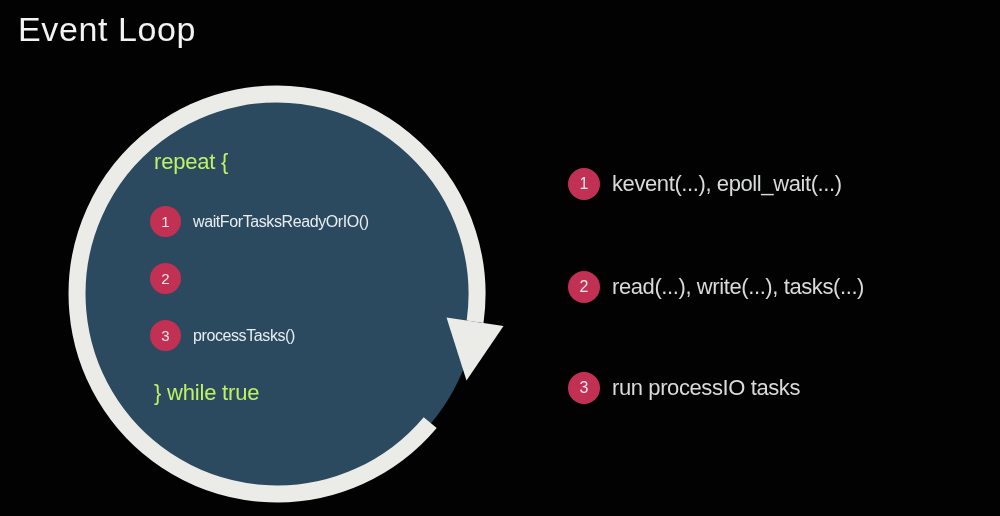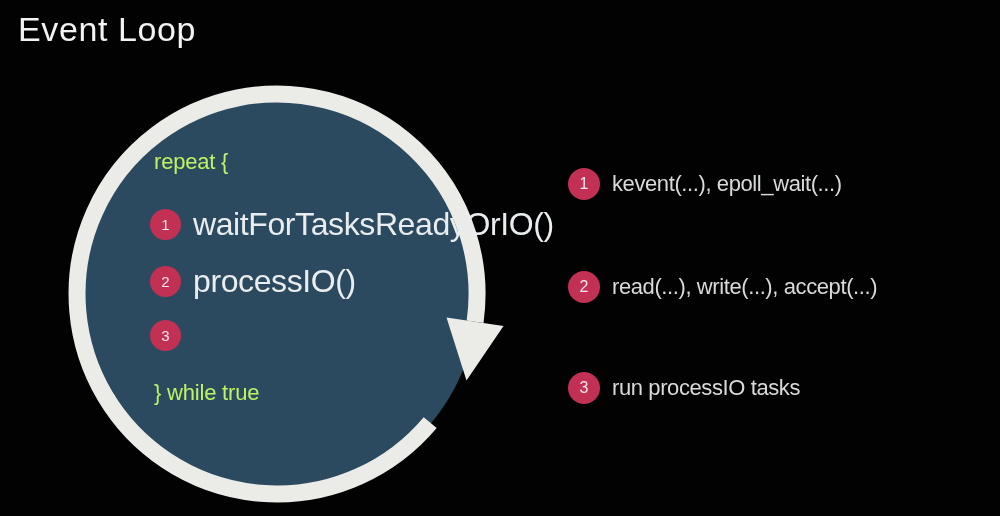--- a/index.html
+++ b/index.html
@@ -30,21 +30,21 @@
   .step-row-2{top:263px;}
   .step-row-3{top:320px;}
   .badge{
     display:flex;align-items:center;justify-content:center;
     border-radius:50%;
     background:#c23054;color:#f3e7eb;
     flex:0 0 auto;
   }
   .step-badge{width:31px;height:31px;font-size:15px;}
   .step-label{
-    font-size:32px;color:#e9edef;letter-spacing:-0.4px;white-space:nowrap;
+    font-size:16px;color:#e9edef;letter-spacing:-0.4px;white-space:nowrap;
   }
   .ann-row{
     position:absolute;left:568px;
     display:flex;align-items:center;gap:12px;
   }
   .ann-row-1{top:168px;}
   .ann-row-2{top:271px;}
   .ann-row-3{top:372px;}
   .ann-badge{width:32px;height:32px;font-size:16px;}
   .ann-text{
@@ -69,37 +69,37 @@
 
   <div class="code-line code-header">repeat {</div>
 
   <div class="step-row step-row-1">
     <span class="badge step-badge">1</span>
     <span class="step-label">waitForTasksReadyOrIO()</span>
   </div>
 
   <div class="step-row step-row-2">
     <span class="badge step-badge">2</span>
-    <span class="step-label">processIO()</span>
   </div>
 
   <div class="step-row step-row-3">
     <span class="badge step-badge">3</span>
+    <span class="step-label">processTasks()</span>
   </div>
 
   <div class="code-line code-footer">} while true</div>
 
   <div class="ann-row ann-row-1">
     <span class="badge ann-badge">1</span>
     <span class="ann-text">kevent(...), epoll_wait(...)</span>
   </div>
 
   <div class="ann-row ann-row-2">
     <span class="badge ann-badge">2</span>
-    <span class="ann-text">read(...), write(...), accept(...)</span>
+    <span class="ann-text">read(...), write(...), tasks(...)</span>
   </div>
 
   <div class="ann-row ann-row-3">
     <span class="badge ann-badge">3</span>
     <span class="ann-text">run processIO tasks</span>
   </div>
 
 </div>
 
 </body></html>

